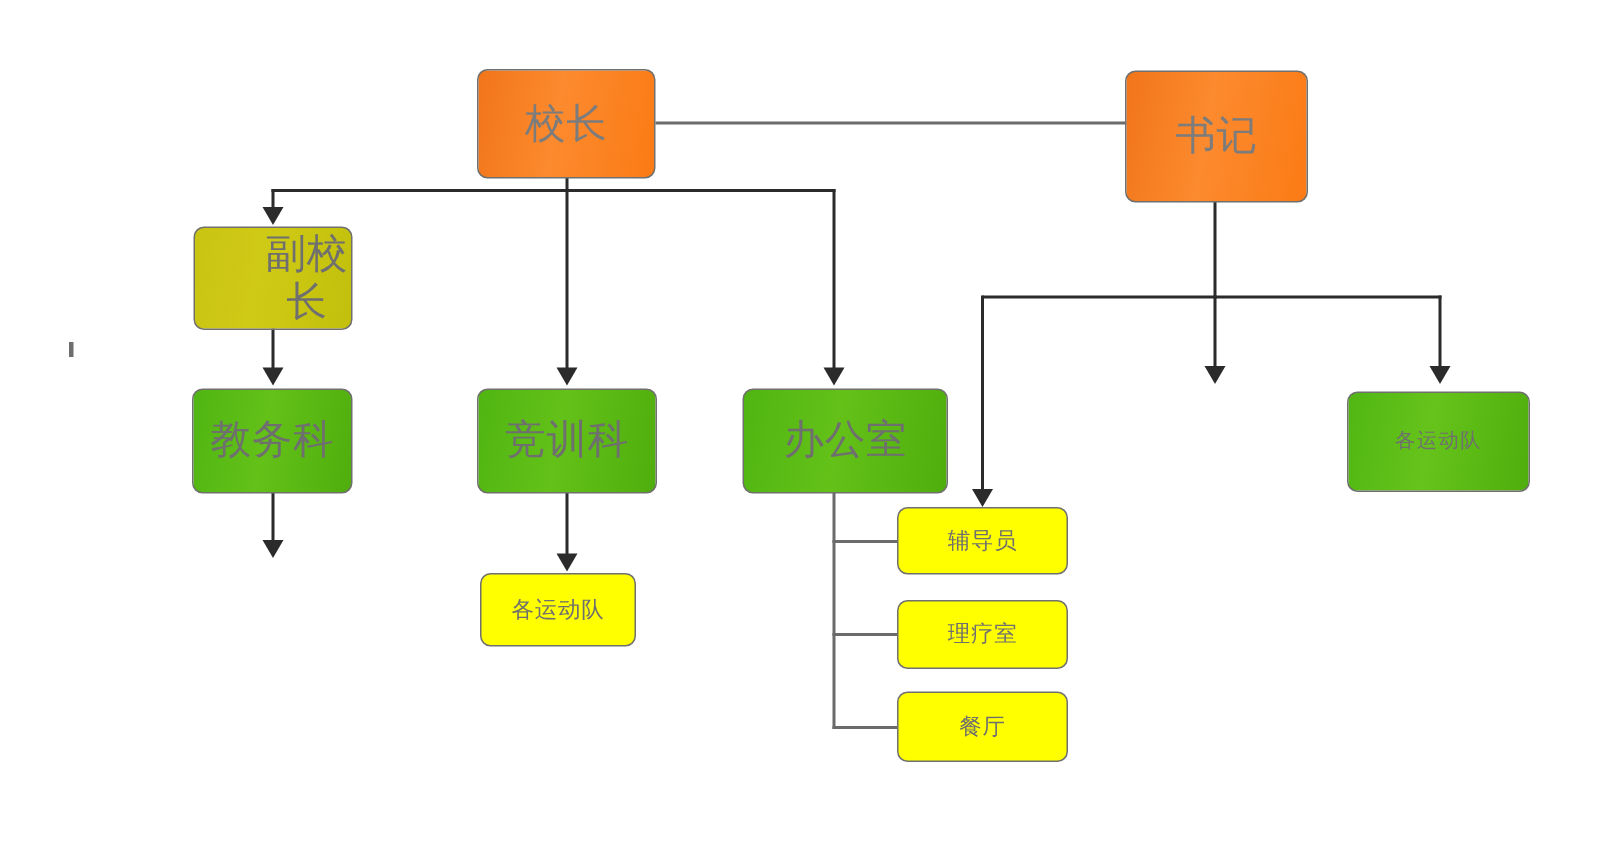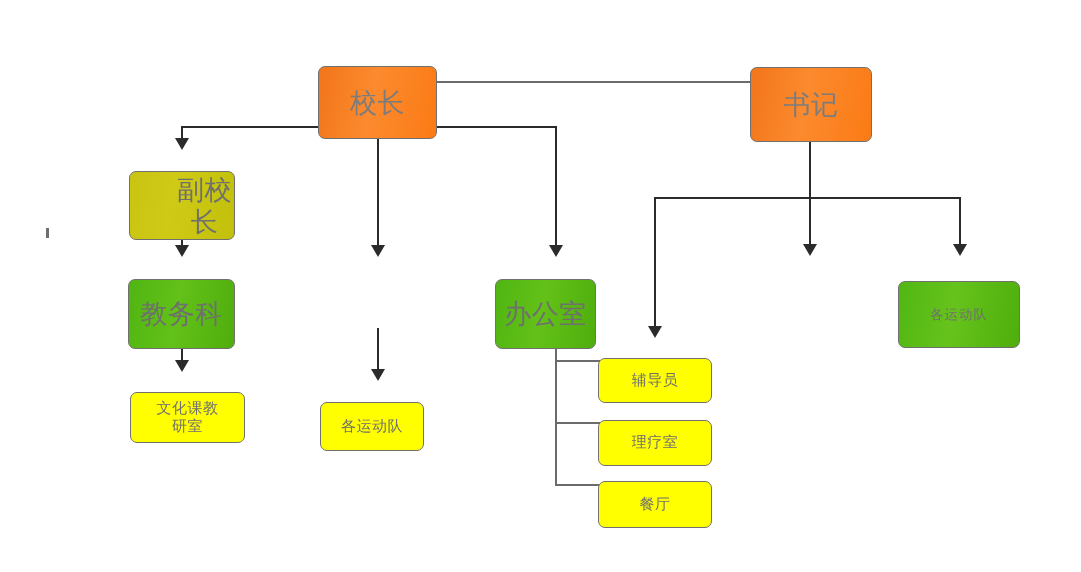--- a/index.html
+++ b/index.html
@@ -24,21 +24,20 @@
     border-radius: 7px;
     display: flex;
     align-items: center;
     justify-content: center;
     text-align: center;
     color: #737373;
     line-height: 1.18;
     letter-spacing: 0.5px;
     white-space: pre-line;
     user-select: none;
-    margin-top: 20px;
   }
   .node.orange {
     background: linear-gradient(100deg, #f2751a 0%, #fc8a2e 45%, #fb7b15 100%);
     font-size: 27px;
     color: #7c7c7c;
   }
   .node.olive {
     background: linear-gradient(100deg, #c9c312 0%, #cfca16 40%, #c2c00c 100%);
     font-size: 27px;
     color: #6f6f6f;
@@ -130,34 +129,33 @@
 
   <div class="conn grey" style="left:555px; top:328px; width:2px; height:158px;"></div>
   <div class="conn grey" style="left:555px; top:360px; width:45px; height:2px;"></div>
   <div class="conn grey" style="left:555px; top:422px; width:45px; height:2px;"></div>
   <div class="conn grey" style="left:555px; top:484px; width:45px; height:2px;"></div>
 
   <div class="tick-mark" style="left:46px; top:228px; width:3px; height:10px;"></div>
 
   <div class="node orange" style="left:318px; top:46px; width:119px; height:73px;">校长</div>
 
-  <div class="node orange" style="left:750px; top:47px; width:122px; height:75px;text-align:center;">书记</div>
+  <div class="node orange" style="left:750px; top:47px; width:122px; height:88px;text-align:center;">书记</div>
 
   <div class="node olive" style="left:129px; top:151px; width:106px; height:69px;">副校长</div>
 
   <div class="node green-lg" style="left:128px; top:259px; width:107px; height:70px;">教务科</div>
 
+  <div class="node green-lg" style="left:318px; top:259px; width:120px; height:70px;">竞训科</div>
 
-  <div class="node green-lg" style="left:495px; top:259px; width:101px; height:70px;">办公室</div>
+  <div class="node green-lg" style="left:495px; top:259px; width:137px; height:70px;">办公室</div>
 
 
   <div class="node green-sm" style="left:898px; top:261px; width:122px; height:67px;">各运动队</div>
 
-  <div class="node yellow two-line" style="left:130px; top:372px; width:115px; height:51px;">文化课教
-研室</div>
 
   <div class="node yellow" style="left:320px; top:382px; width:104px; height:49px;">各运动队</div>
 
   <div class="node yellow" style="left:598px; top:338px; width:114px; height:45px;">辅导员</div>
 
   <div class="node yellow" style="left:598px; top:400px; width:114px; height:46px;">理疗室</div>
 
   <div class="node yellow" style="left:598px; top:461px; width:114px; height:47px;">餐厅</div>
 
 </div>

